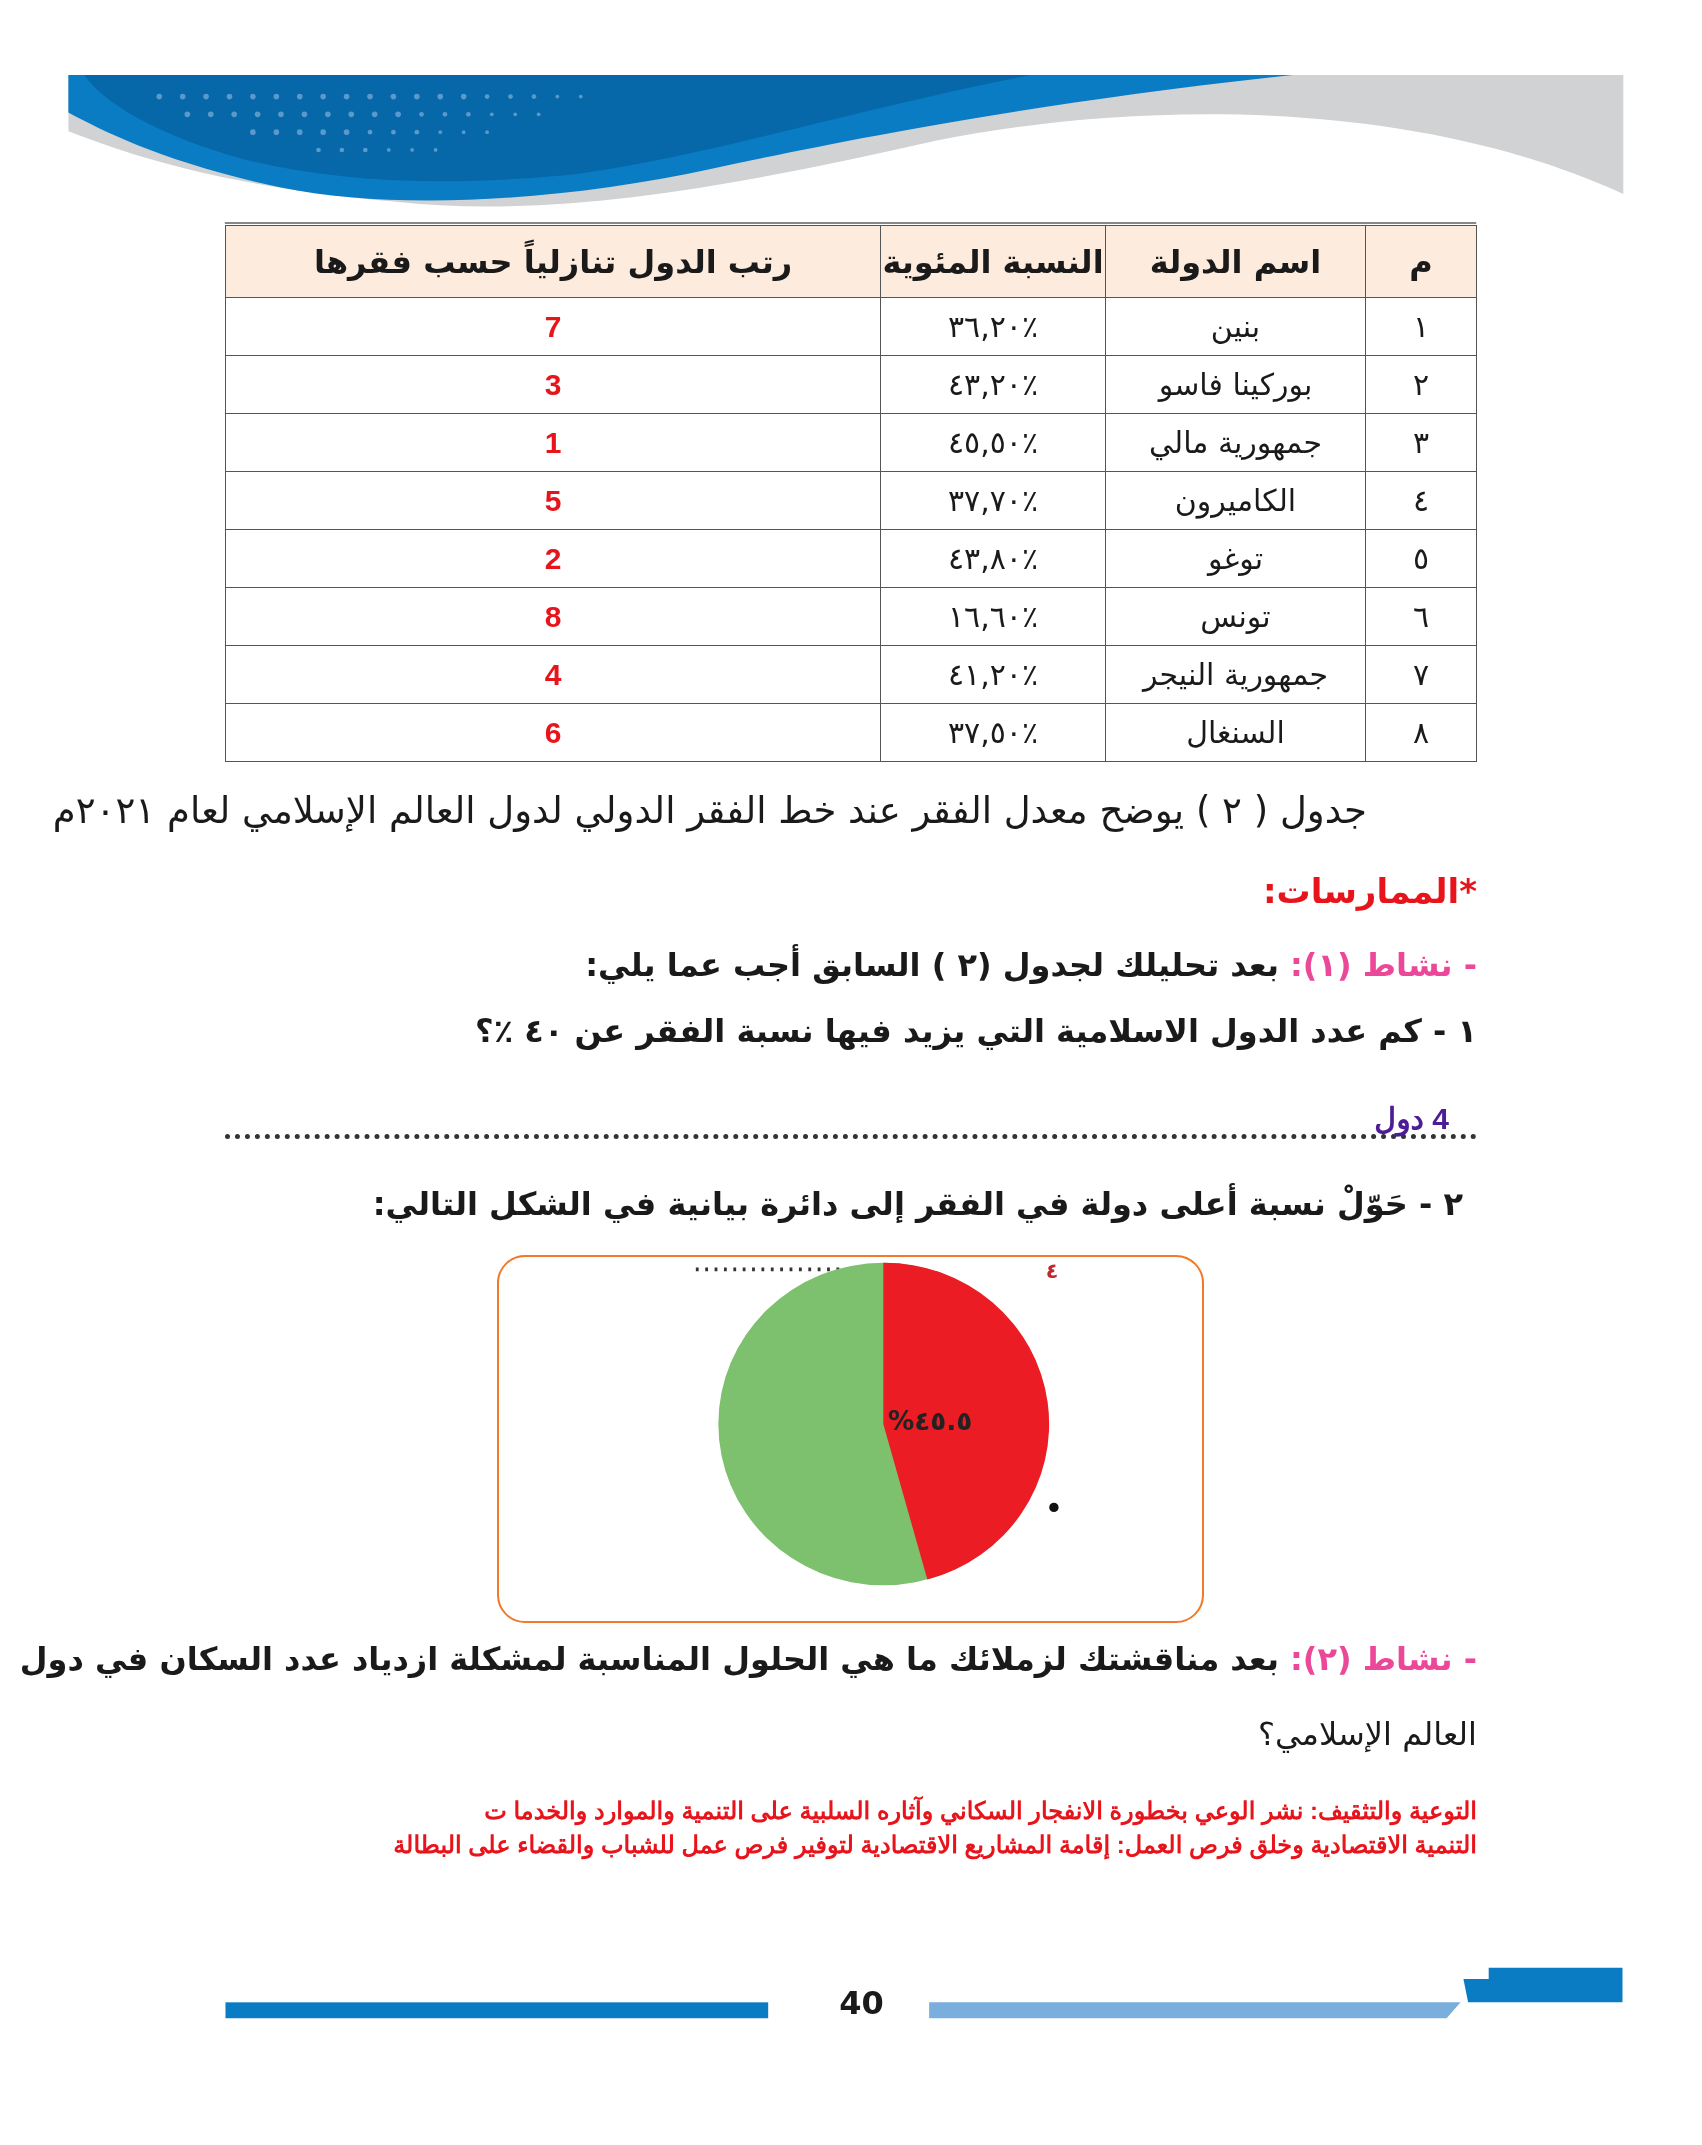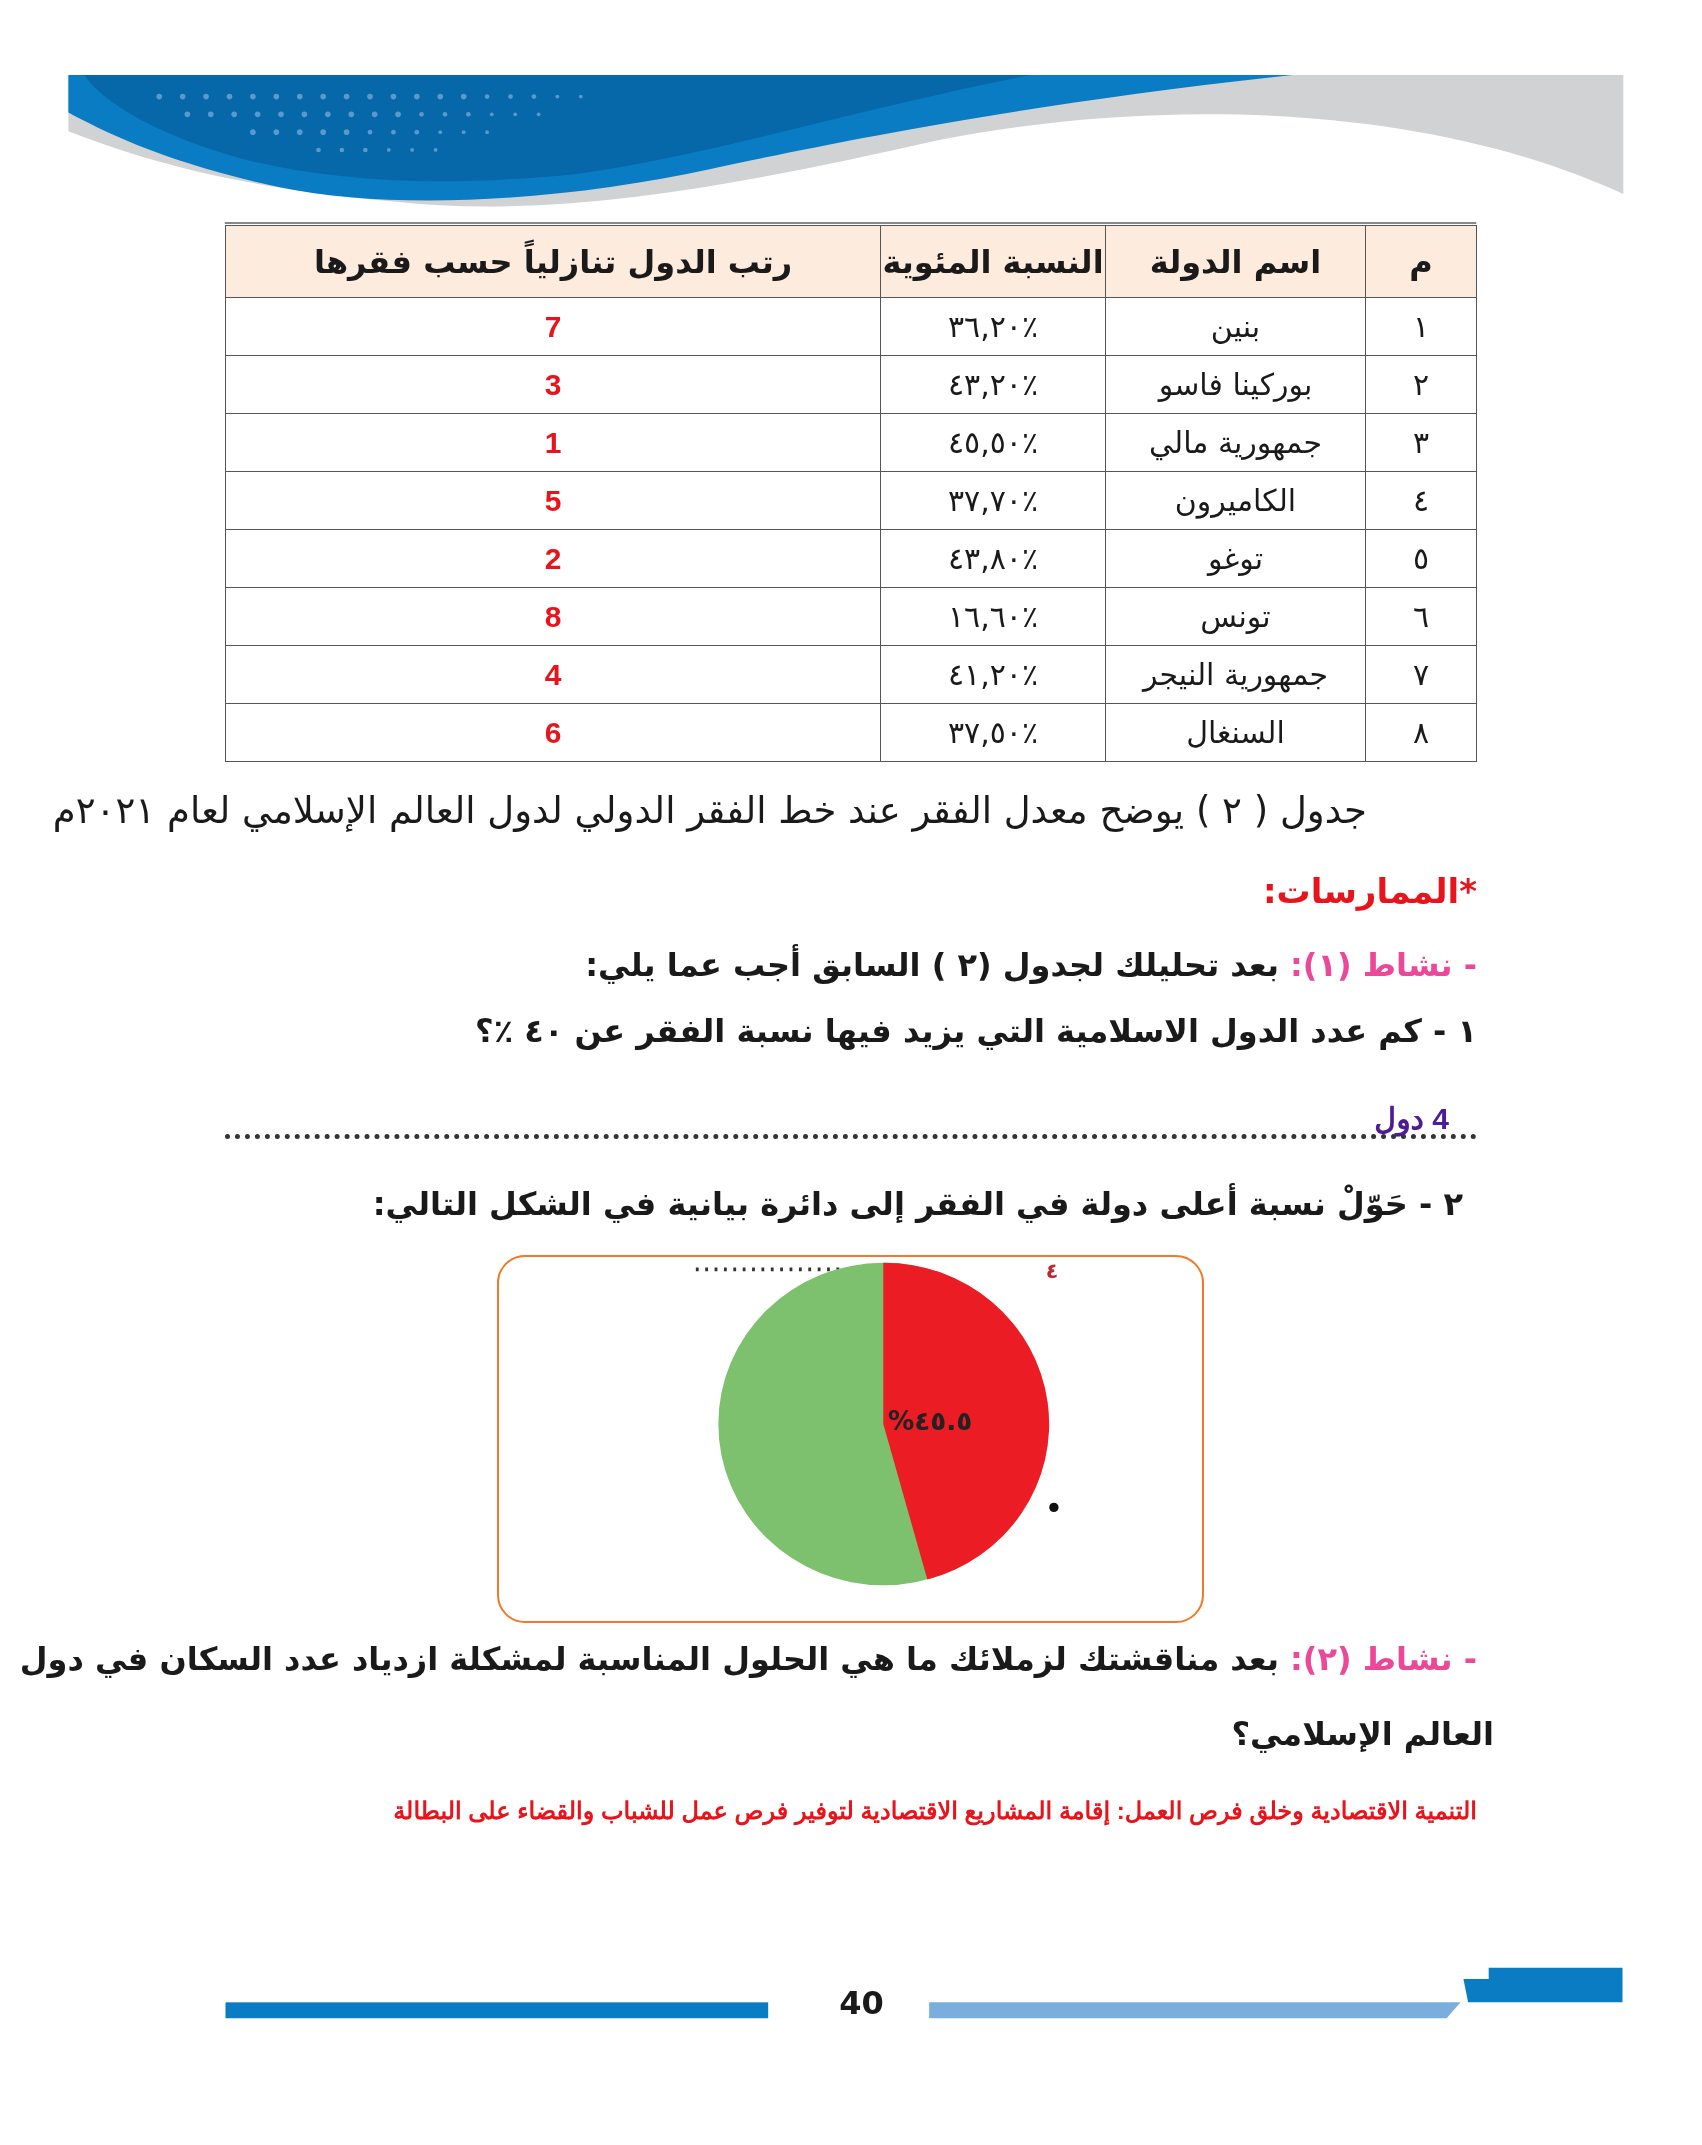--- a/index.html
+++ b/index.html
@@ -34,21 +34,21 @@
   #answer-dots { position: absolute; left: 0; right: 0; bottom: 3.7px; border-bottom: 5.6px dotted #333; }
   #answer-text { position: absolute; right: 28px; bottom: 7.5px; color: #4c1d95; font-weight: bold; font-size: 30px;
                  background: transparent; font-family: "Liberation Sans", sans-serif; }
 
   #q2 { right: 239px; top: 1185px; font-size: 32px; font-weight: bold; }
 
   #pie-box { left: 497px; top: 1255px; width: 703px; height: 364px; border: 2.8px solid #f07a2a; border-radius: 28px; }
   #pie-svg { position: absolute; left: 0; top: 0; }
 
   #activity2 { right: 225px; top: 1640px; font-size: 32px; font-weight: bold; }
-  #activity2-cont { right: 208px; top: 1715px; font-size: 32px; font-weight: bold; }
+  #activity2-cont { right: 225px; top: 1715px; font-size: 32px; font-weight: normal; }
 
   #solutions { right: 225px; top: 1794px; width: 1330px; color: #e8141c; font-weight: bold; font-size: 24px;
                line-height: 34px; font-family: "Liberation Sans", sans-serif; text-align: right; }
 
   #footer { left: 0; top: 1949px; width: 1702px; height: 131px; }
   #page-number { left: 824px; top: 1984px; width: 75px; text-align: center; font-size: 32px; font-weight: bold; }
 </style>
 </head>
 <body>
 
@@ -205,20 +205,21 @@
     <circle cx="592" cy="267" r="5" fill="#111"></circle>
   </svg>
 </div>
 
 <div id="activity2" class="abs rtl">
   <span class="activity-tag">- نشاط (٢):</span><span> بعد مناقشتك لزملائك ما هي الحلول المناسبة لمشكلة ازدياد عدد السكان في دول</span>
 </div>
 <div id="activity2-cont" class="abs rtl">العالم الإسلامي؟</div>
 
 <div id="solutions" class="abs rtl">
+  <div>التوعية والتثقيف: نشر الوعي بخطورة الانفجار السكاني وآثاره السلبية على التنمية والموارد والخدما ت</div>
   <div>التنمية الاقتصادية وخلق فرص العمل: إقامة المشاريع الاقتصادية لتوفير فرص عمل للشباب والقضاء على البطالة</div>
 </div>
 
 <svg id="footer" class="abs" viewBox="0 2080 1817 140" width="1702" height="131">
   <rect x="240" y="2137" width="580" height="17" fill="#0a7cc4"></rect>
   <polygon points="992,2137 1560,2137 1545,2154 992,2154" fill="#7aaedc"></polygon>
   <polygon points="1590,2100 1733,2100 1733,2137 1568,2137 1563,2112 1590,2112" fill="#0a7cc4"></polygon>
 </svg>
 <div id="page-number" class="abs">40</div>
 

